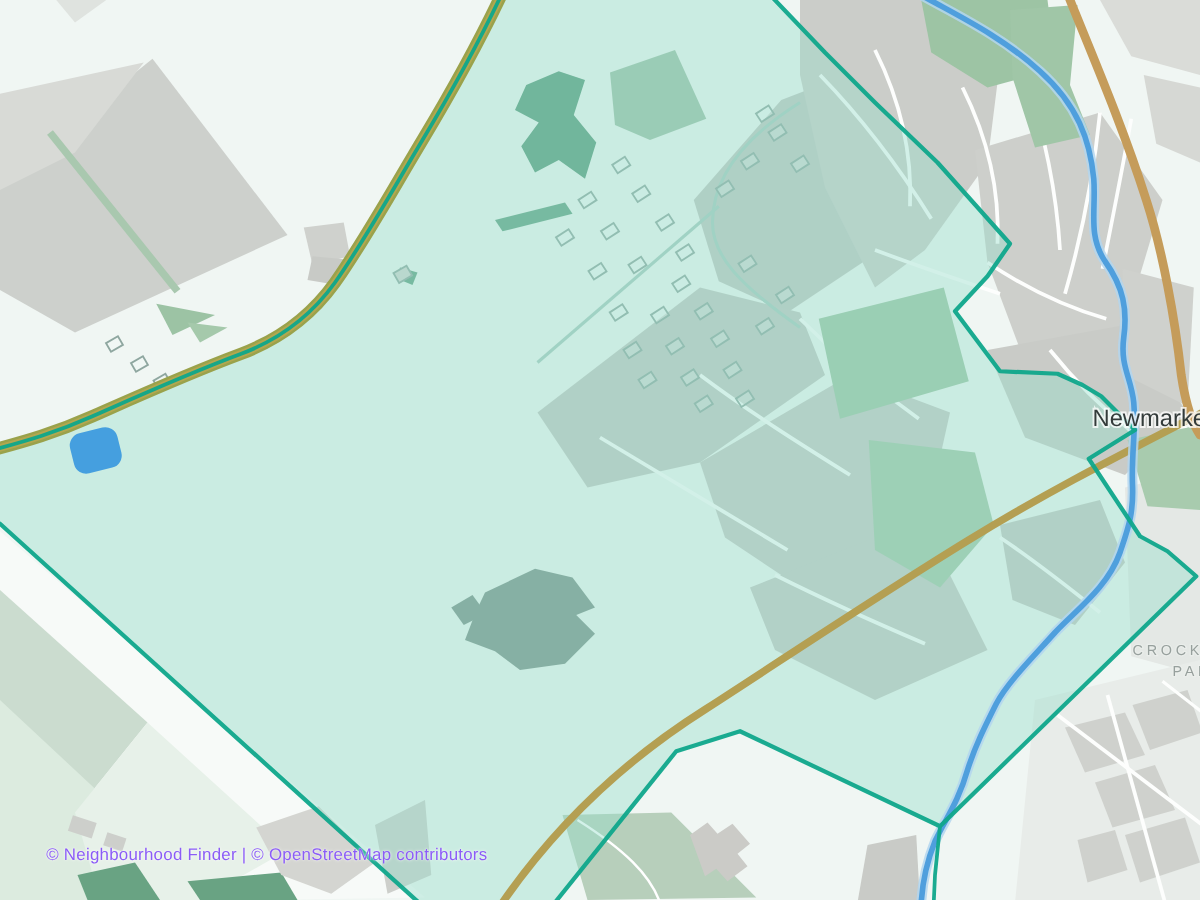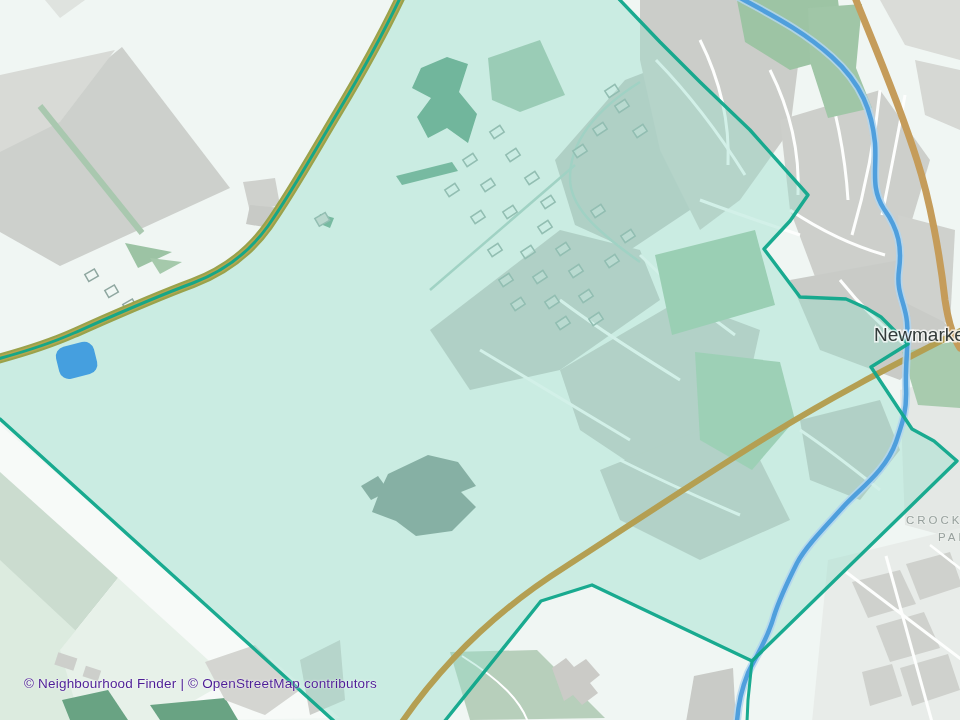--- a/index.html
+++ b/index.html
@@ -3,21 +3,21 @@
 <meta charset="utf-8">
 <style>
   html,body{margin:0;padding:0;background:#e8eeec;}
   .map-wrap{
     position:relative;width:960px;height:720px;overflow:hidden;
     font-family:"Liberation Sans","DejaVu Sans",sans-serif;
     background:#f0f6f3;
   }
   .map-wrap svg{position:absolute;left:0;top:0;display:block;}
   .attribution{
-    position:absolute;left:24px;top:676px;font-size:13.5px;color:#4c1d95;
+    position:absolute;left:37px;top:676px;font-size:13.5px;color:#8b5cf6;
     text-shadow:0 0 3px rgba(255,255,255,.8), 0 0 1px rgba(255,255,255,.9);
     letter-spacing:.2px;white-space:nowrap;user-select:none;
   }
   text{font-family:"Liberation Sans","DejaVu Sans",sans-serif;}
   .town-label{font-size:19px;fill:#333b3a;paint-order:stroke;stroke:#ffffff;stroke-width:3px;stroke-opacity:.75;}
   .district-label{font-size:11.5px;fill:#97a09d;letter-spacing:3px;paint-order:stroke;stroke:#eef1ef;stroke-width:2px;stroke-opacity:.6;}
 </style>
 </head>
 <body>
 

